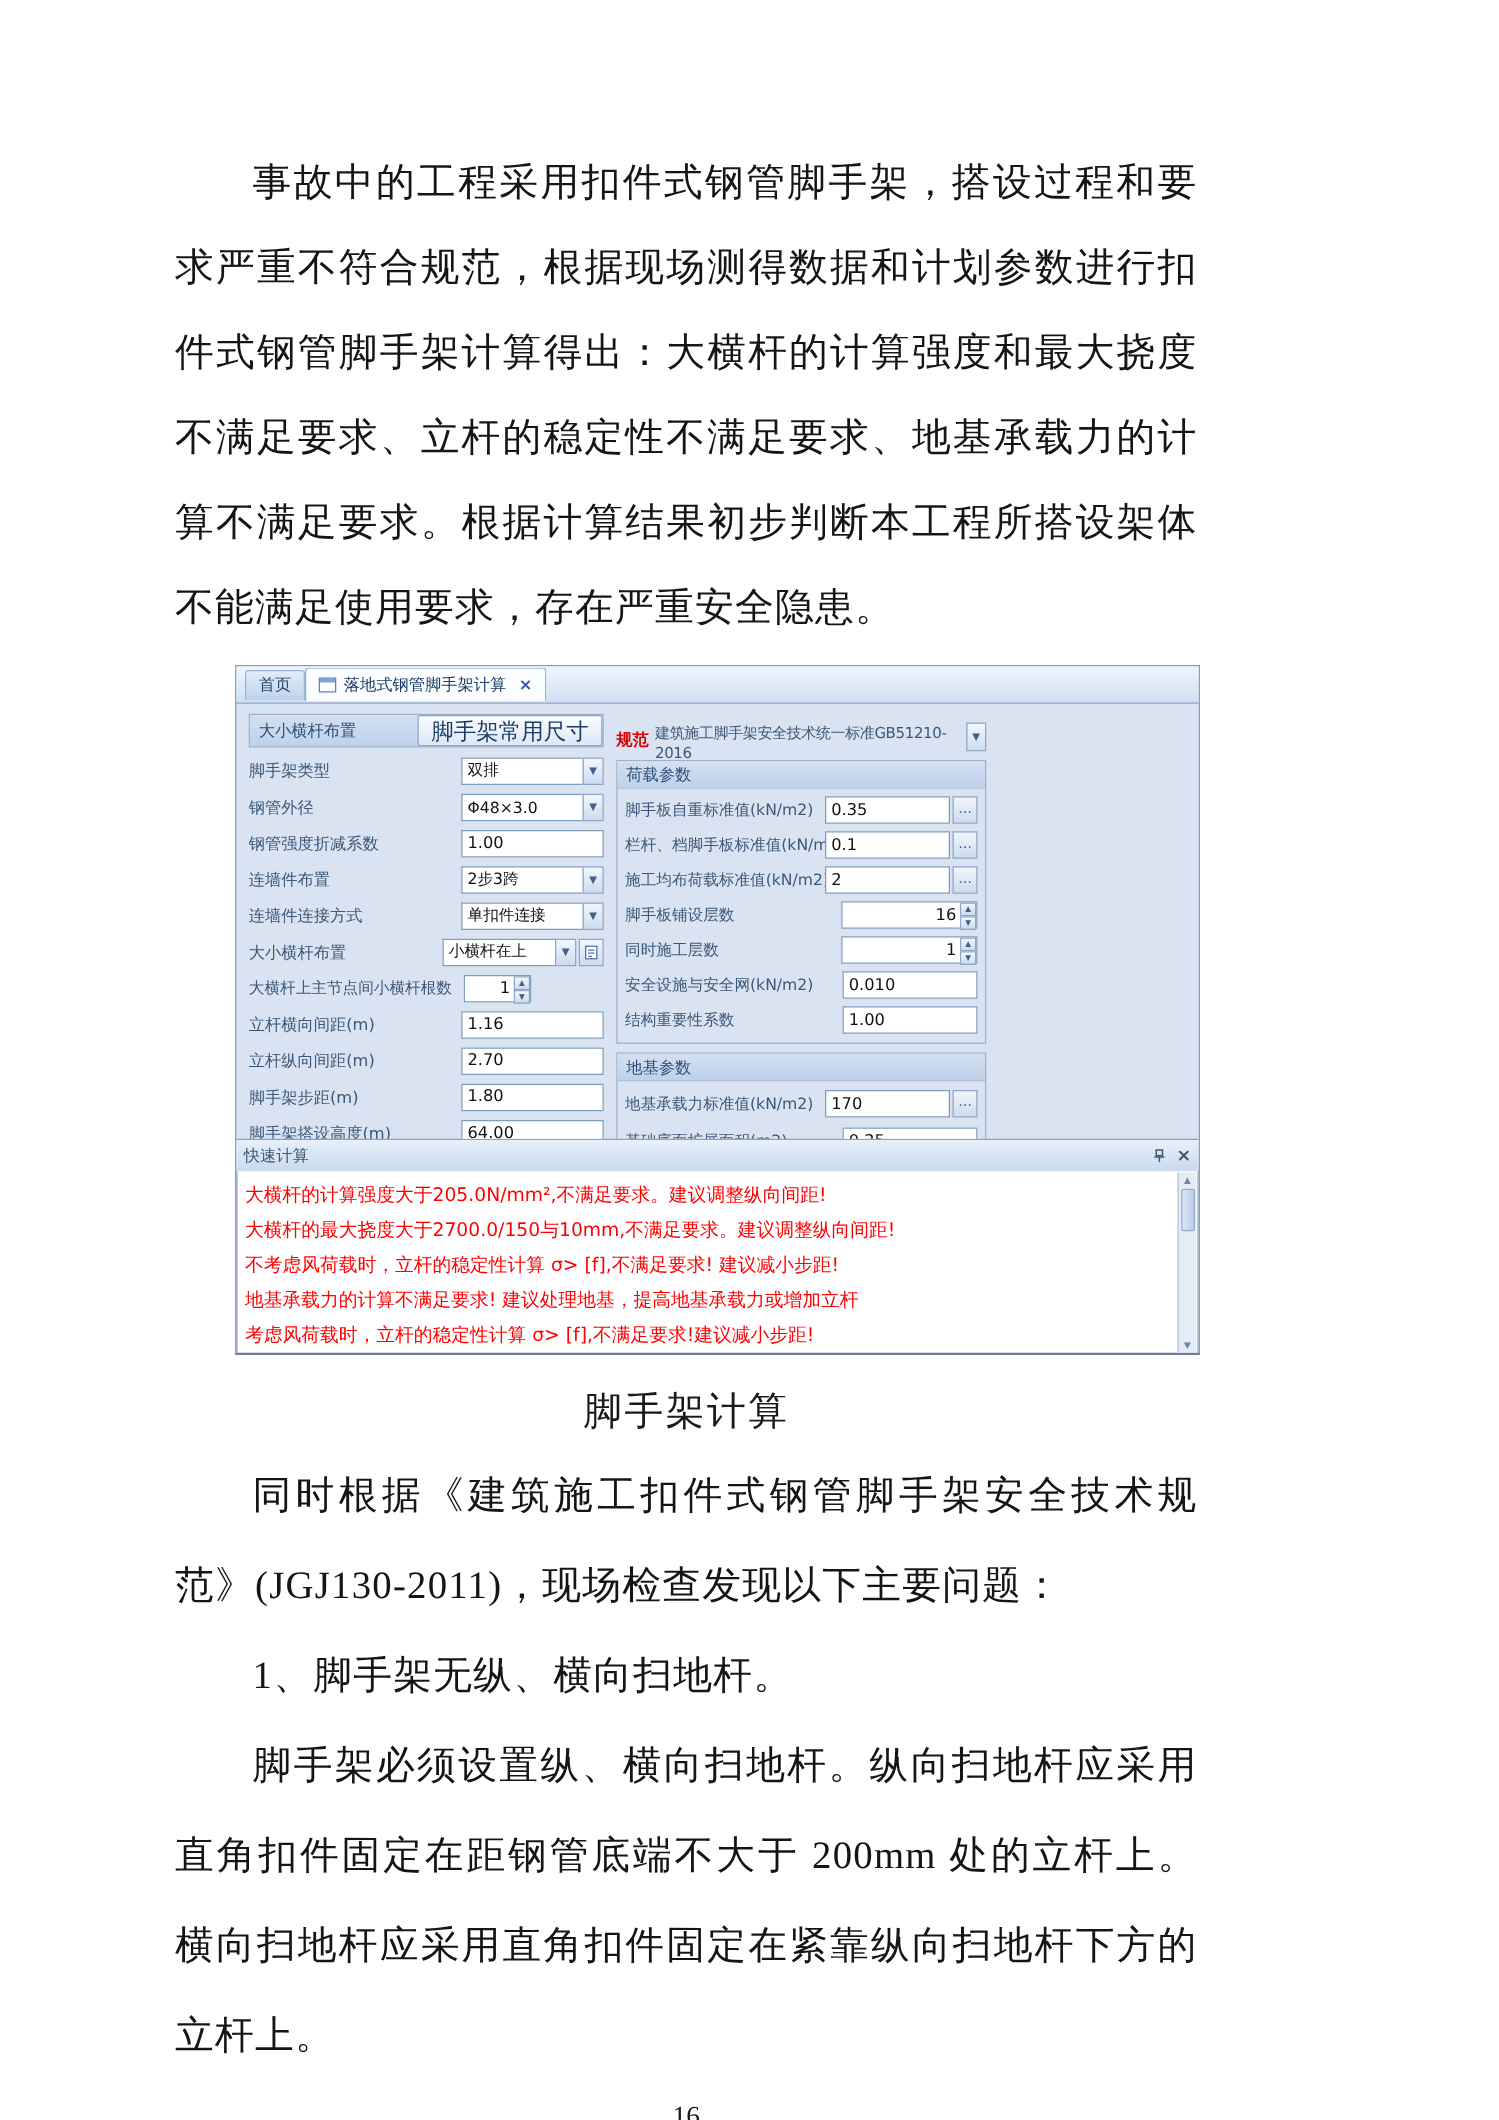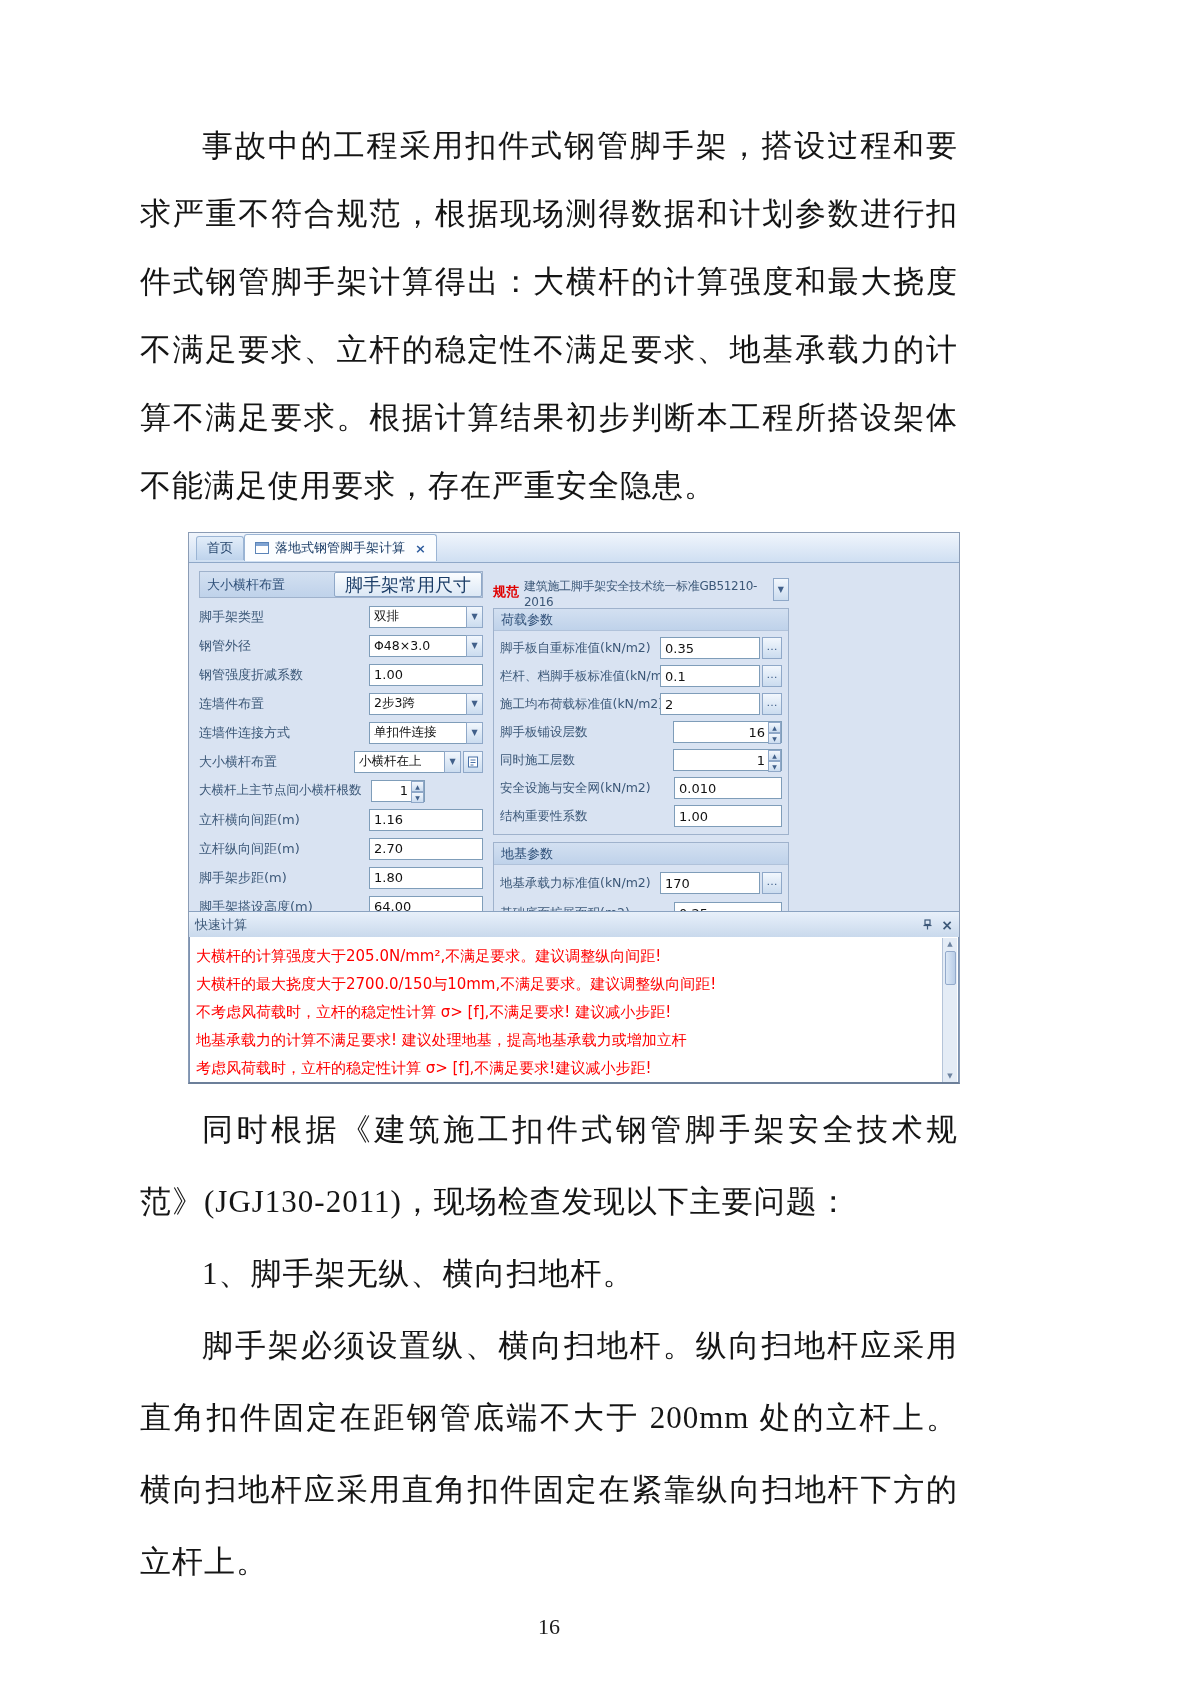--- a/index.html
+++ b/index.html
@@ -346,20 +346,21 @@
         <div class="msg">考虑风荷载时，立杆的稳定性计算 σ&gt; [f],不满足要求!建议减小步距!</div>
         <div class="vscroll">
           <span class="arr">▲</span>
           <span class="thumb"></span>
           <span class="track"></span>
           <span class="arr">▼</span>
         </div>
       </div>
     </div>
 
+    <div class="fig-caption">脚手架计算</div>
 
     <p class="doc-par lower" style="margin-top:10px;">同时根据《建筑施工扣件式钢管脚手架安全技术规范》(JGJ130-2011)，现场检查发现以下主要问题：</p>
     <p class="doc-par lower">1、脚手架无纵、横向扫地杆。</p>
     <p class="doc-par lower">脚手架必须设置纵、横向扫地杆。纵向扫地杆应采用直角扣件固定在距钢管底端不大于 200mm 处的立杆上。横向扫地杆应采用直角扣件固定在紧靠纵向扫地杆下方的立杆上。</p>
 
     <div class="page-num">16</div>
   </div>
 </div>
 
 </body></html>

